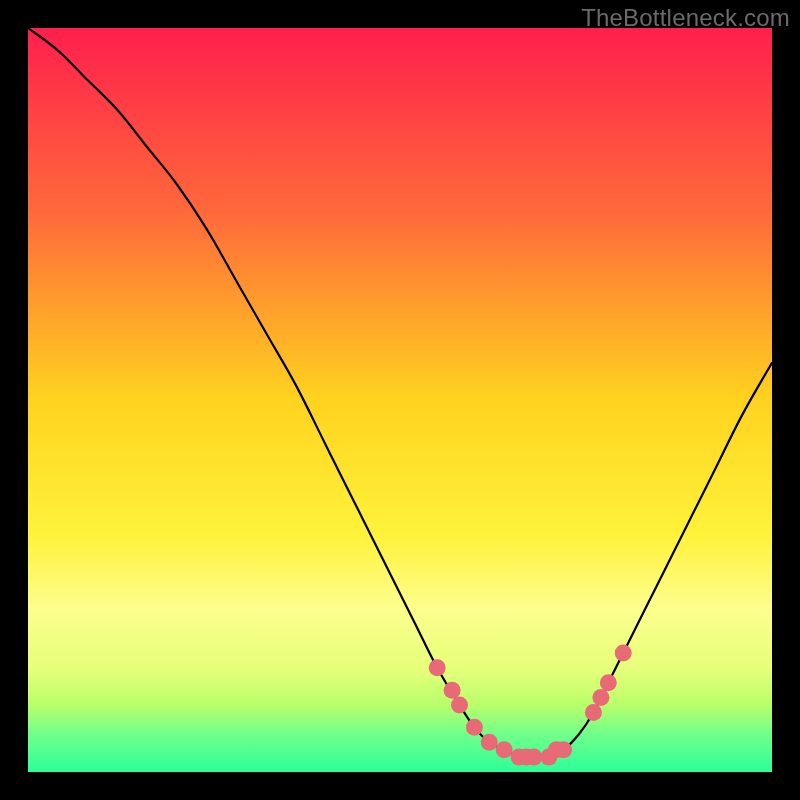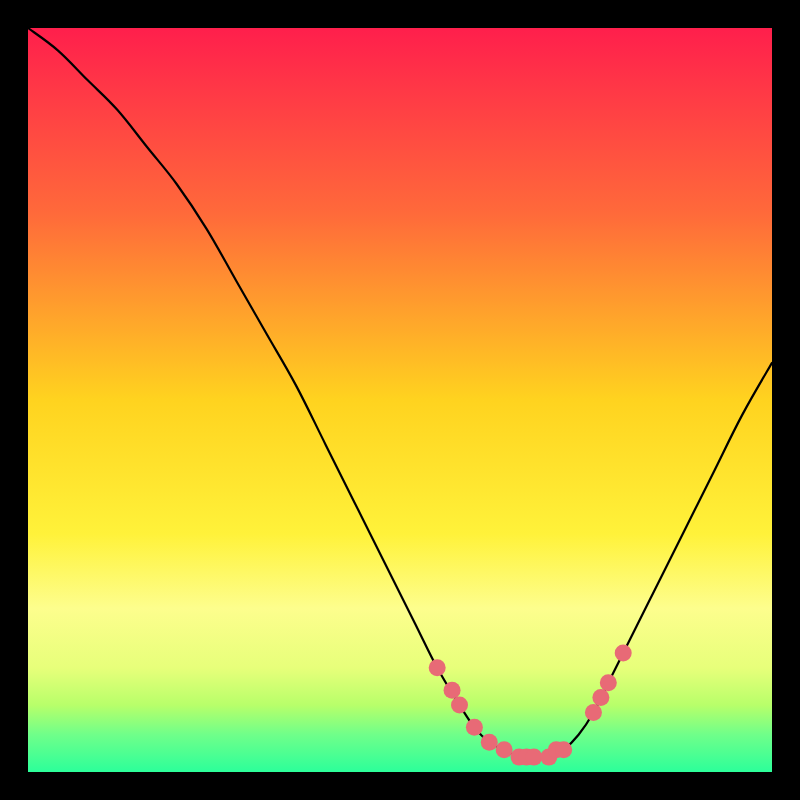--- a/index.html
+++ b/index.html
@@ -38,20 +38,21 @@
     z-index: 20;
   }
   svg {
     display: block;
   }
 </style>
 </head>
 <body>
 
 <div class="frame">
+  <div class="watermark">TheBottleneck.com</div>
 
   <div class="plot-area">
     <svg id="chart-svg" width="744" height="744" viewBox="0 0 744 744" preserveAspectRatio="none">
       <defs>
         <linearGradient id="bg-grad" x1="0" y1="0" x2="0" y2="1">
             <stop offset="0%" stop-color="#ff1f4c"></stop>
             <stop offset="25%" stop-color="#ff6a3a"></stop>
             <stop offset="50%" stop-color="#ffd31f"></stop>
             <stop offset="68%" stop-color="#fff23a"></stop>
             <stop offset="78%" stop-color="#fdfe8d"></stop>

